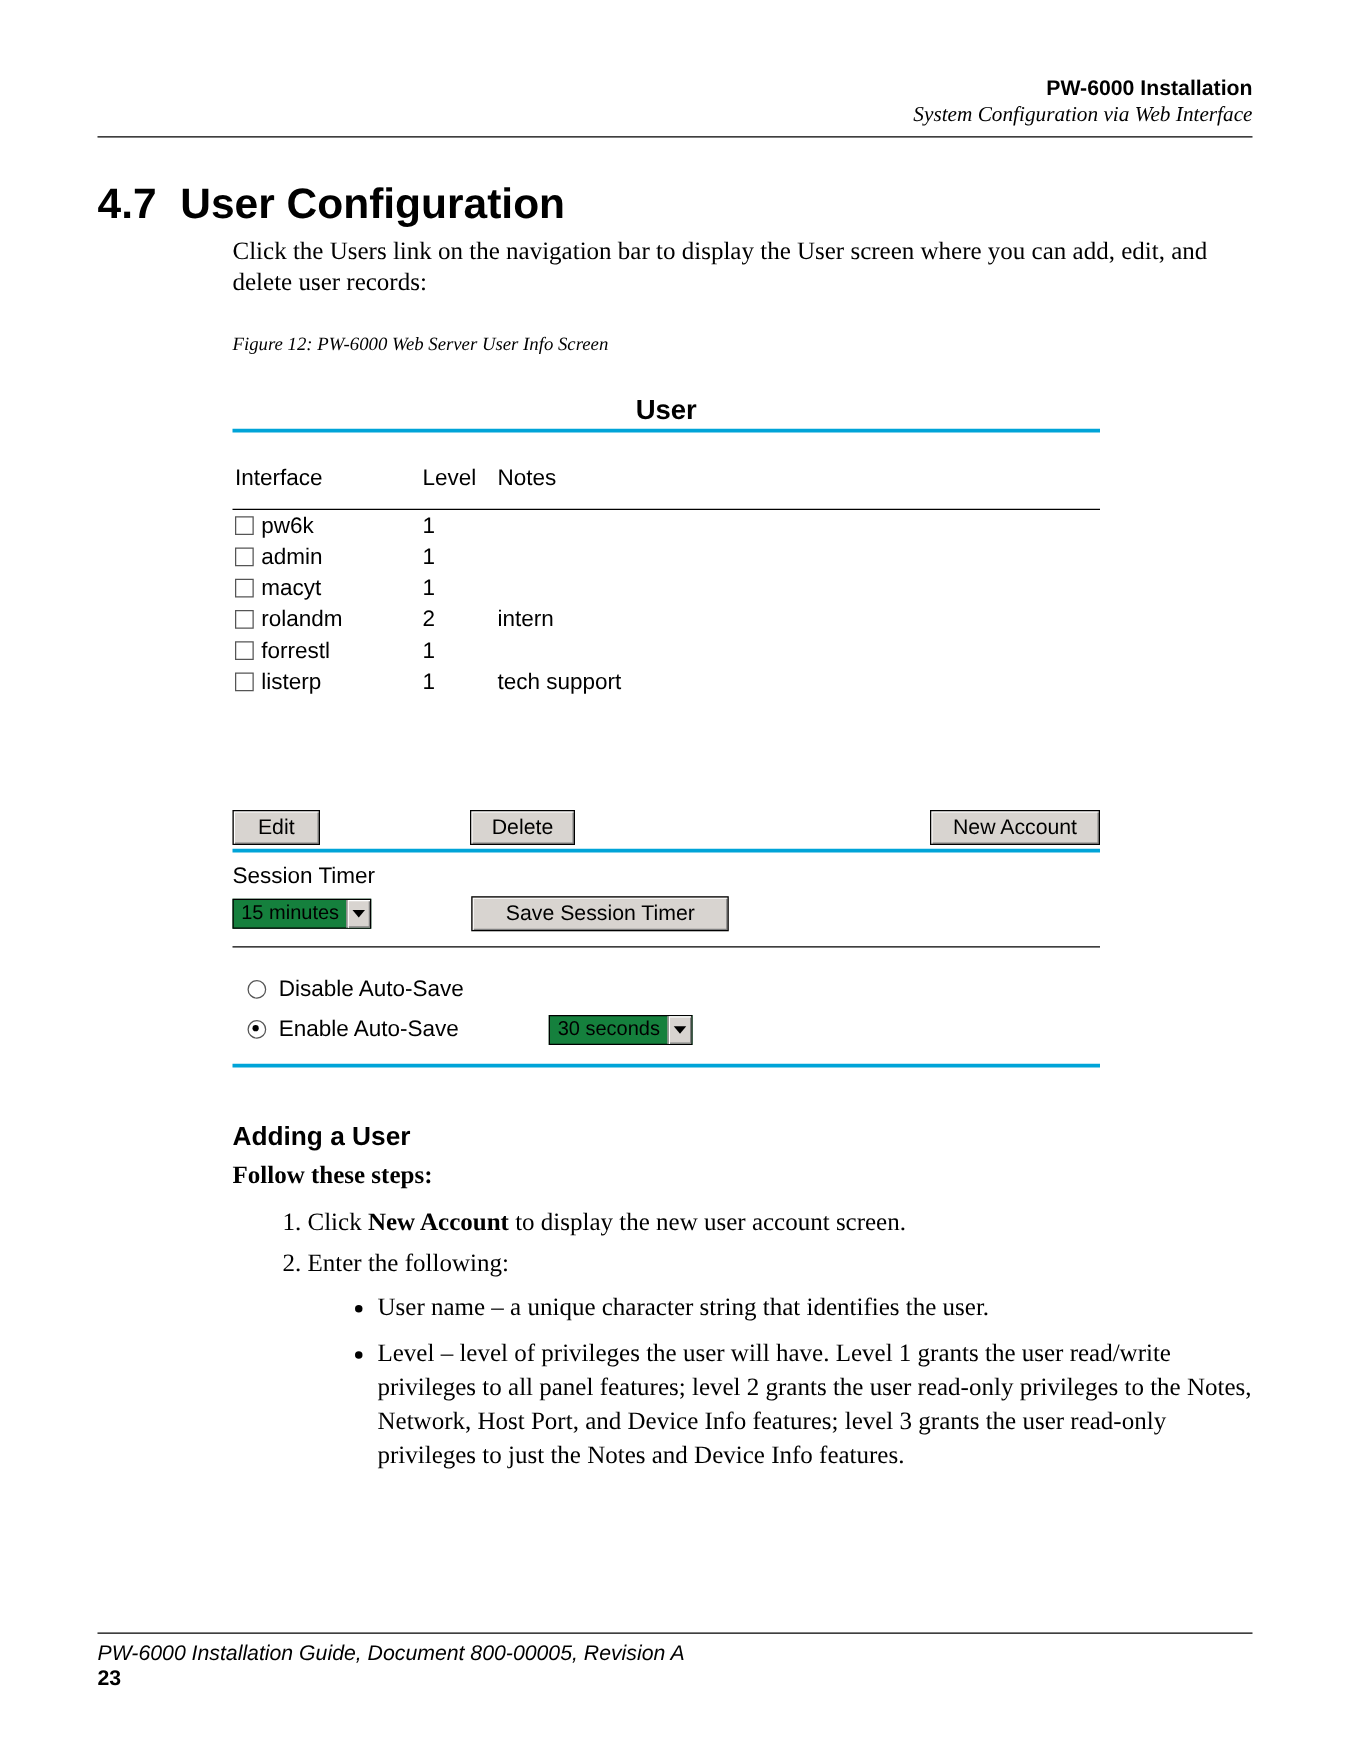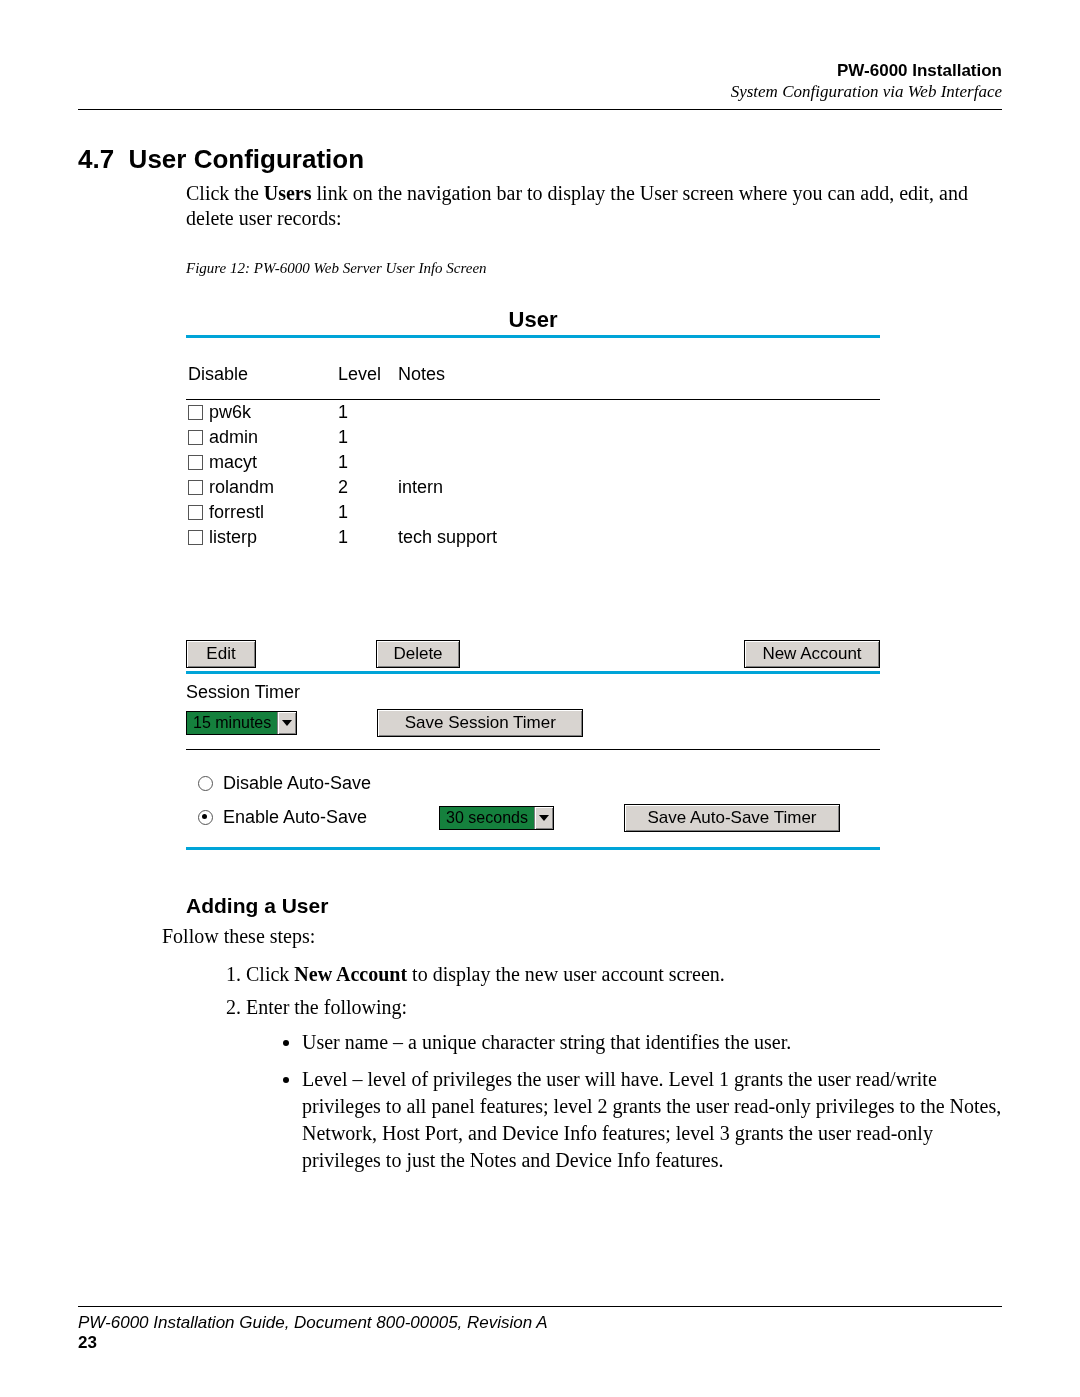--- a/index.html
+++ b/index.html
@@ -24,26 +24,26 @@
   .hdr-bold { font-weight: bold; font-family: Arial, Helvetica, sans-serif; }
   .hdr-ital { font-style: italic; }
   .hdr-rule {
     border: none;
     border-top: 1px solid #000;
     margin: 6px 0 34px 0;
   }
   .section-title {
     font-family: Arial, Helvetica, sans-serif;
     font-weight: bold;
-    font-size: 26px;
+    font-size: 34px;
     margin: 0 0 6px 0;
   }
   .body-indent { margin-left: 108px; margin-right: 20px; }
   .body-text { font-size: 20px; line-height: 1.25; }
-  .users-link { font-weight: bold; }
+  .users-link { font-weight: normal; }
   .fig-cap {
     font-style: italic;
     font-size: 15px;
     margin: 29px 0 30px 108px;
   }
 
   
   .panel {
     margin-left: 108px;
     width: 694px;
@@ -132,21 +132,21 @@
   }
   .auto-sel-wrap{ margin-left:72px; display:flex; align-items:center; }
 
   
   .sub-title {
     font-family: Arial, Helvetica, sans-serif;
     font-weight: bold;
     font-size: 21px;
     margin: 44px 0 6px 108px;
   }
-  .steps-intro { margin-left:84px; }
+  .steps-intro { margin-left:108px;font-weight:bold; }
   ol.steps { margin: 12px 0 0 140px; padding-left: 28px; font-size:20px; line-height:1.35; }
   ol.steps li { margin-bottom: 6px; }
   ul.sub { list-style: disc; margin: 8px 0 0 38px; padding-left: 18px; }
   ul.sub li { margin-bottom: 10px; }
 
   
   .footer {
     position:absolute; left:78px; right:78px; bottom:44px;
   }
   .ftr-rule { border:none; border-top:1px solid #000; margin:0 0 6px 0;}
@@ -172,21 +172,21 @@
     <span>Click the </span><span class="users-link">Users</span><span> link on the navigation bar to display the User screen where you can add, edit, and delete user records:</span>
   </div>
 
   <div class="fig-cap">Figure 12:    PW-6000 Web Server User Info Screen</div>
 
   <div class="panel">
     <div class="panel-title">User</div>
     <div class="cyan-rule"></div>
 
     <div class="col-head-row">
-      <div class="col-u">Disable</div>
+      <div class="col-u">Interface</div>
       <div class="col-l">Level</div>
       <div class="col-n">Notes</div>
     </div>
     <div class="thin-rule"></div>
 
     <div class="user-row">
       <div class="col-u"><span class="chk"></span><span>pw6k</span></div>
       <div class="col-l">1</div>
       <div class="col-n"></div>
     </div>
@@ -247,21 +247,20 @@
         <span>Enable Auto-Save</span>
         <span class="auto-sel-wrap">
           <span class="win-select">
             <span class="sel-text">30 seconds</span>
             <span class="sel-arrow">
                 <span class="tri-down"></span>
               </span>
           </span>
         </span>
         <span style="width:70px;"></span>
-        <span class="win-btn" style="width:190px;">Save Auto-Save Timer</span>
       </div>
     </div>
     <div class="cyan-rule"></div>
   </div>
 
   <div class="sub-title">Adding a User</div>
   <div class="body-text steps-intro">Follow these steps:</div>
 
   <ol class="steps">
     <li>

